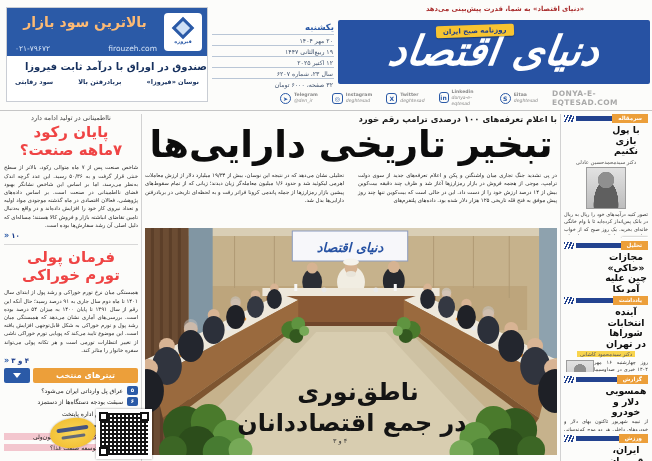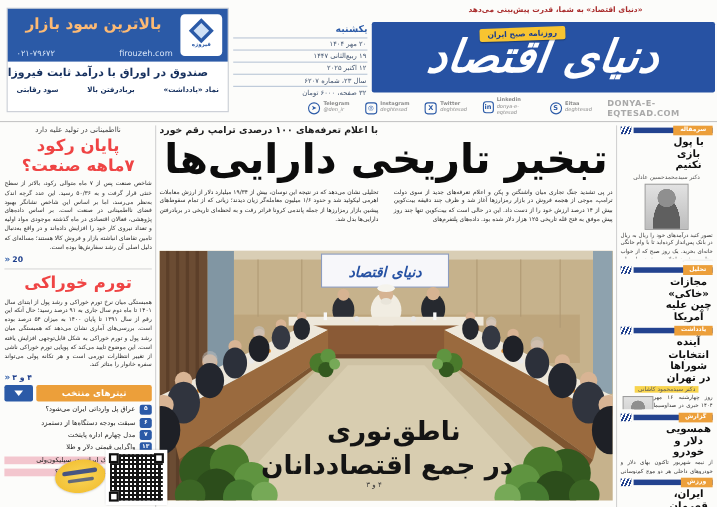--- a/index.html
+++ b/index.html
@@ -7,21 +7,21 @@
   .page { position:relative; width:652px; height:461px; background:#fcfcfa; overflow:hidden; direction:rtl; margin:0 auto; }
 
   
   .ad { position:absolute; left:6px; top:7px; width:202px; height:95px; border:1px solid #c9cdd4; background:#fff; }
   .ad-top { position:relative; height:48px; background:#2b5aa7; }
   .ad-logo { position:absolute; right:5px; top:5px; width:38px; height:38px; background:#fff; border-radius:4px; display:flex; flex-direction:column; align-items:center; justify-content:center; }
   .ad-diamond { width:16px; height:16px; border:3px solid #2b5aa7; transform:rotate(45deg); background:#cfe0f5; }
   .ad-logo span { font-size:5px; color:#2b5aa7; font-weight:bold; margin-top:2px; }
   .ad-title { position:absolute; right:50px; left:6px; top:6px; text-align:center; color:#fdba74; font-weight:bold; font-size:14px; }
   .ad-contact { position:absolute; left:8px; right:50px; bottom:3px; display:flex; justify-content:space-between; color:#d6e4f7; font-size:7.5px; direction:ltr; }
-  .ad-white { text-align:left; padding-top:5px; }
+  .ad-white { text-align:right; padding-top:5px; }
   .ad-line { font-size:10px; font-weight:bold; color:#16305e; }
   .ad-features { display:flex; justify-content:space-between; padding:6px 8px 0; font-size:6.5px; font-weight:bold; color:#16305e; }
 
   .dateblock { position:absolute; left:212px; top:22px; width:122px; }
   .dateblock .wd { color:#2b5aa7; font-weight:bold; font-size:8.5px; text-align:right; padding-bottom:2px; }
   .dateblock div.row { border-top:1px solid #b9c6d6; font-size:6.2px; color:#41536e; text-align:right; padding:2px 1px 1px; }
 
   .masthead { position:absolute; left:338px; top:20px; width:312px; height:64px; background:#2752a3; border-radius:2px; }
   .calli { width:100%; text-align:center; color:#fff; font-size:41px; font-weight:bold; font-style:italic; line-height:62px; transform:skewX(-8deg); letter-spacing:-2px; }
   .badge { position:absolute; left:436px; top:25px; background:#f7c431; color:#1d3e8c; font-size:7px; font-weight:bold; padding:2px 7px; border-radius:2px; transform:rotate(-2deg); box-shadow:0 1px 1px rgba(0,0,0,.3); }
@@ -52,21 +52,21 @@
   .sel-chev { width:26px; background:#2b5aa7; border-radius:2px; display:flex; align-items:center; justify-content:center; }
   .sel-chev i { width:0; height:0; border-left:4px solid transparent; border-right:4px solid transparent; border-top:5px solid #fff; }
   .sel-list { margin-top:3px; }
   .sel-item { display:flex; align-items:center; gap:3px; margin-bottom:2.4px; font-size:6.1px; color:#222; }
   .sel-num { min-width:11px; height:9px; background:#2b5aa7; color:#fff; font-size:5.5px; font-weight:bold; text-align:center; line-height:9px; border-radius:2px; }
   .sel-lbl { flex:1; text-align:right; padding:0 1px; }
   .sel-item.hl .sel-lbl { background:#f3c6ce; }
 
   
   .center { position:absolute; left:145px; top:114px; width:412px; }
-  .c-kicker { text-align:left; font-size:8.5px; font-weight:600; color:#1c1c1c; }
+  .c-kicker { text-align:right; font-size:8.5px; font-weight:600; color:#1c1c1c; }
   .c-headline { text-align:center; font-size:37px; font-weight:900; color:#0c0c0c; line-height:1.08; letter-spacing:-1px; margin-top:1px; }
   .leadcols { margin-top:6px; column-count:2; column-gap:14px; font-size:5.4px; line-height:1.55; text-align:justify; color:#262626; height:50px; overflow:hidden; }
   .photo-wrap { position:absolute; left:145px; top:228px; width:412px; height:227px; overflow:hidden; background:#c6b28c; }
 
   
   .sidebar { position:absolute; left:564px; top:114px; width:84px; }
   .sec { overflow:hidden; margin-bottom:3px; }
   .sec-head { position:relative; height:9px; margin-bottom:2px; }
   .stripes { position:absolute; left:0; top:1px; width:10px; height:7px; background:repeating-linear-gradient(115deg,#23438f 0 1.5px,#fff 1.5px 3px); }
   .shbar { position:absolute; left:12px; right:0; top:2px; height:5px; background:#23438f; }
@@ -113,21 +113,21 @@
       </div>
       <div class="ad-title">بالاترین سود بازار</div>
       <div class="ad-contact">
         <span>۰۲۱-۷۹۶۷۲</span>
         <span>firouzeh.com</span>
       </div>
     </div>
     <div class="ad-white">
       <div class="ad-line">صندوق در اوراق با درآمد ثابت فیروزا</div>
       <div class="ad-features">
-        <span>نماد «یادداشت»</span>
+        <span>نوسان «فیروزا»</span>
         <span>بربادرفتن بالا</span>
         <span>سود رقابتی</span>
       </div>
     </div>
   </div>
 
   <div class="dateblock">
     <div class="wd">یکشنبه</div>
     <div class="row">۲۰ مهر ۱۴۰۴</div>
     <div class="row">۱۹ ربیع‌الثانی ۱۴۴۷</div>
@@ -179,32 +179,33 @@
         </span>
     </div>
     <span class="site-url">DONYA-E-EQTESAD.COM</span>
   </div>
 
   <div class="rule1"></div>
   <div class="vline" style="left:141px"></div>
   <div class="vline" style="left:560px"></div>
 
   <div class="leftcol">
-    <div class="kicker-sm">نااطمینانی در تولید علیه دارد</div>
+    <div class="kicker-sm">نااطمینانی در تولید ادامه دارد</div>
     <div class="lc-title">
       <div>پایان رکود</div>
       <div>۷ماهه صنعت؟</div>
     </div>
     <div class="lc-body">شاخص صنعت پس از ۷ ماه متوالی رکود، بالاتر از سطح خنثی قرار گرفت و به ۵۰/۳۶ رسید. این عدد گرچه اندک به‌نظر می‌رسد، اما بر اساس این شاخص نشانگر بهبود فضای نااطمینانی در صنعت است. بر اساس داده‌های پژوهشی، فعالان اقتصادی در ماه گذشته موجودی مواد اولیه و تعداد نیروی کار خود را افزایش داده‌اند و در واقع به‌دنبال تامین تقاضای انباشته بازار و فروش کالا هستند؛ مساله‌ای که دلیل اصلی آن رشد سفارش‌ها بوده است.</div>
     <div class="pageref">
-      <span>20</span>
+      <span>۱۰</span>
         <span class="pr-ic"></span>
     </div>
     <div class="lc-div"></div>
     <div class="lc-title">
+      <div>فرمان پولی</div>
       <div>تورم خوراکی</div>
     </div>
     <div class="lc-body">همبستگی میان نرخ تورم خوراکی و رشد پول از ابتدای سال ۱۴۰۱ تا ماه دوم سال جاری به ۹۱ درصد رسید؛ حال آنکه این رقم از سال ۱۳۹۱ تا پایان ۱۴۰۰ به میزان ۵۴ درصد بوده است. بررسی‌های آماری نشان می‌دهد که همبستگی میان رشد پول و تورم خوراکی به شکل قابل‌توجهی افزایش یافته است. این موضوع تایید می‌کند که پویایی تورم خوراکی ناشی از تغییر انتظارات تورمی است و هر تکانه پولی می‌تواند سفره خانوار را متاثر کند.</div>
     <div class="pageref">
       <span>۴ و ۳</span>
         <span class="pr-ic"></span>
     </div>
 
     <div class="sel-head">
       <div class="sel-bar">تیترهای منتخب</div>

